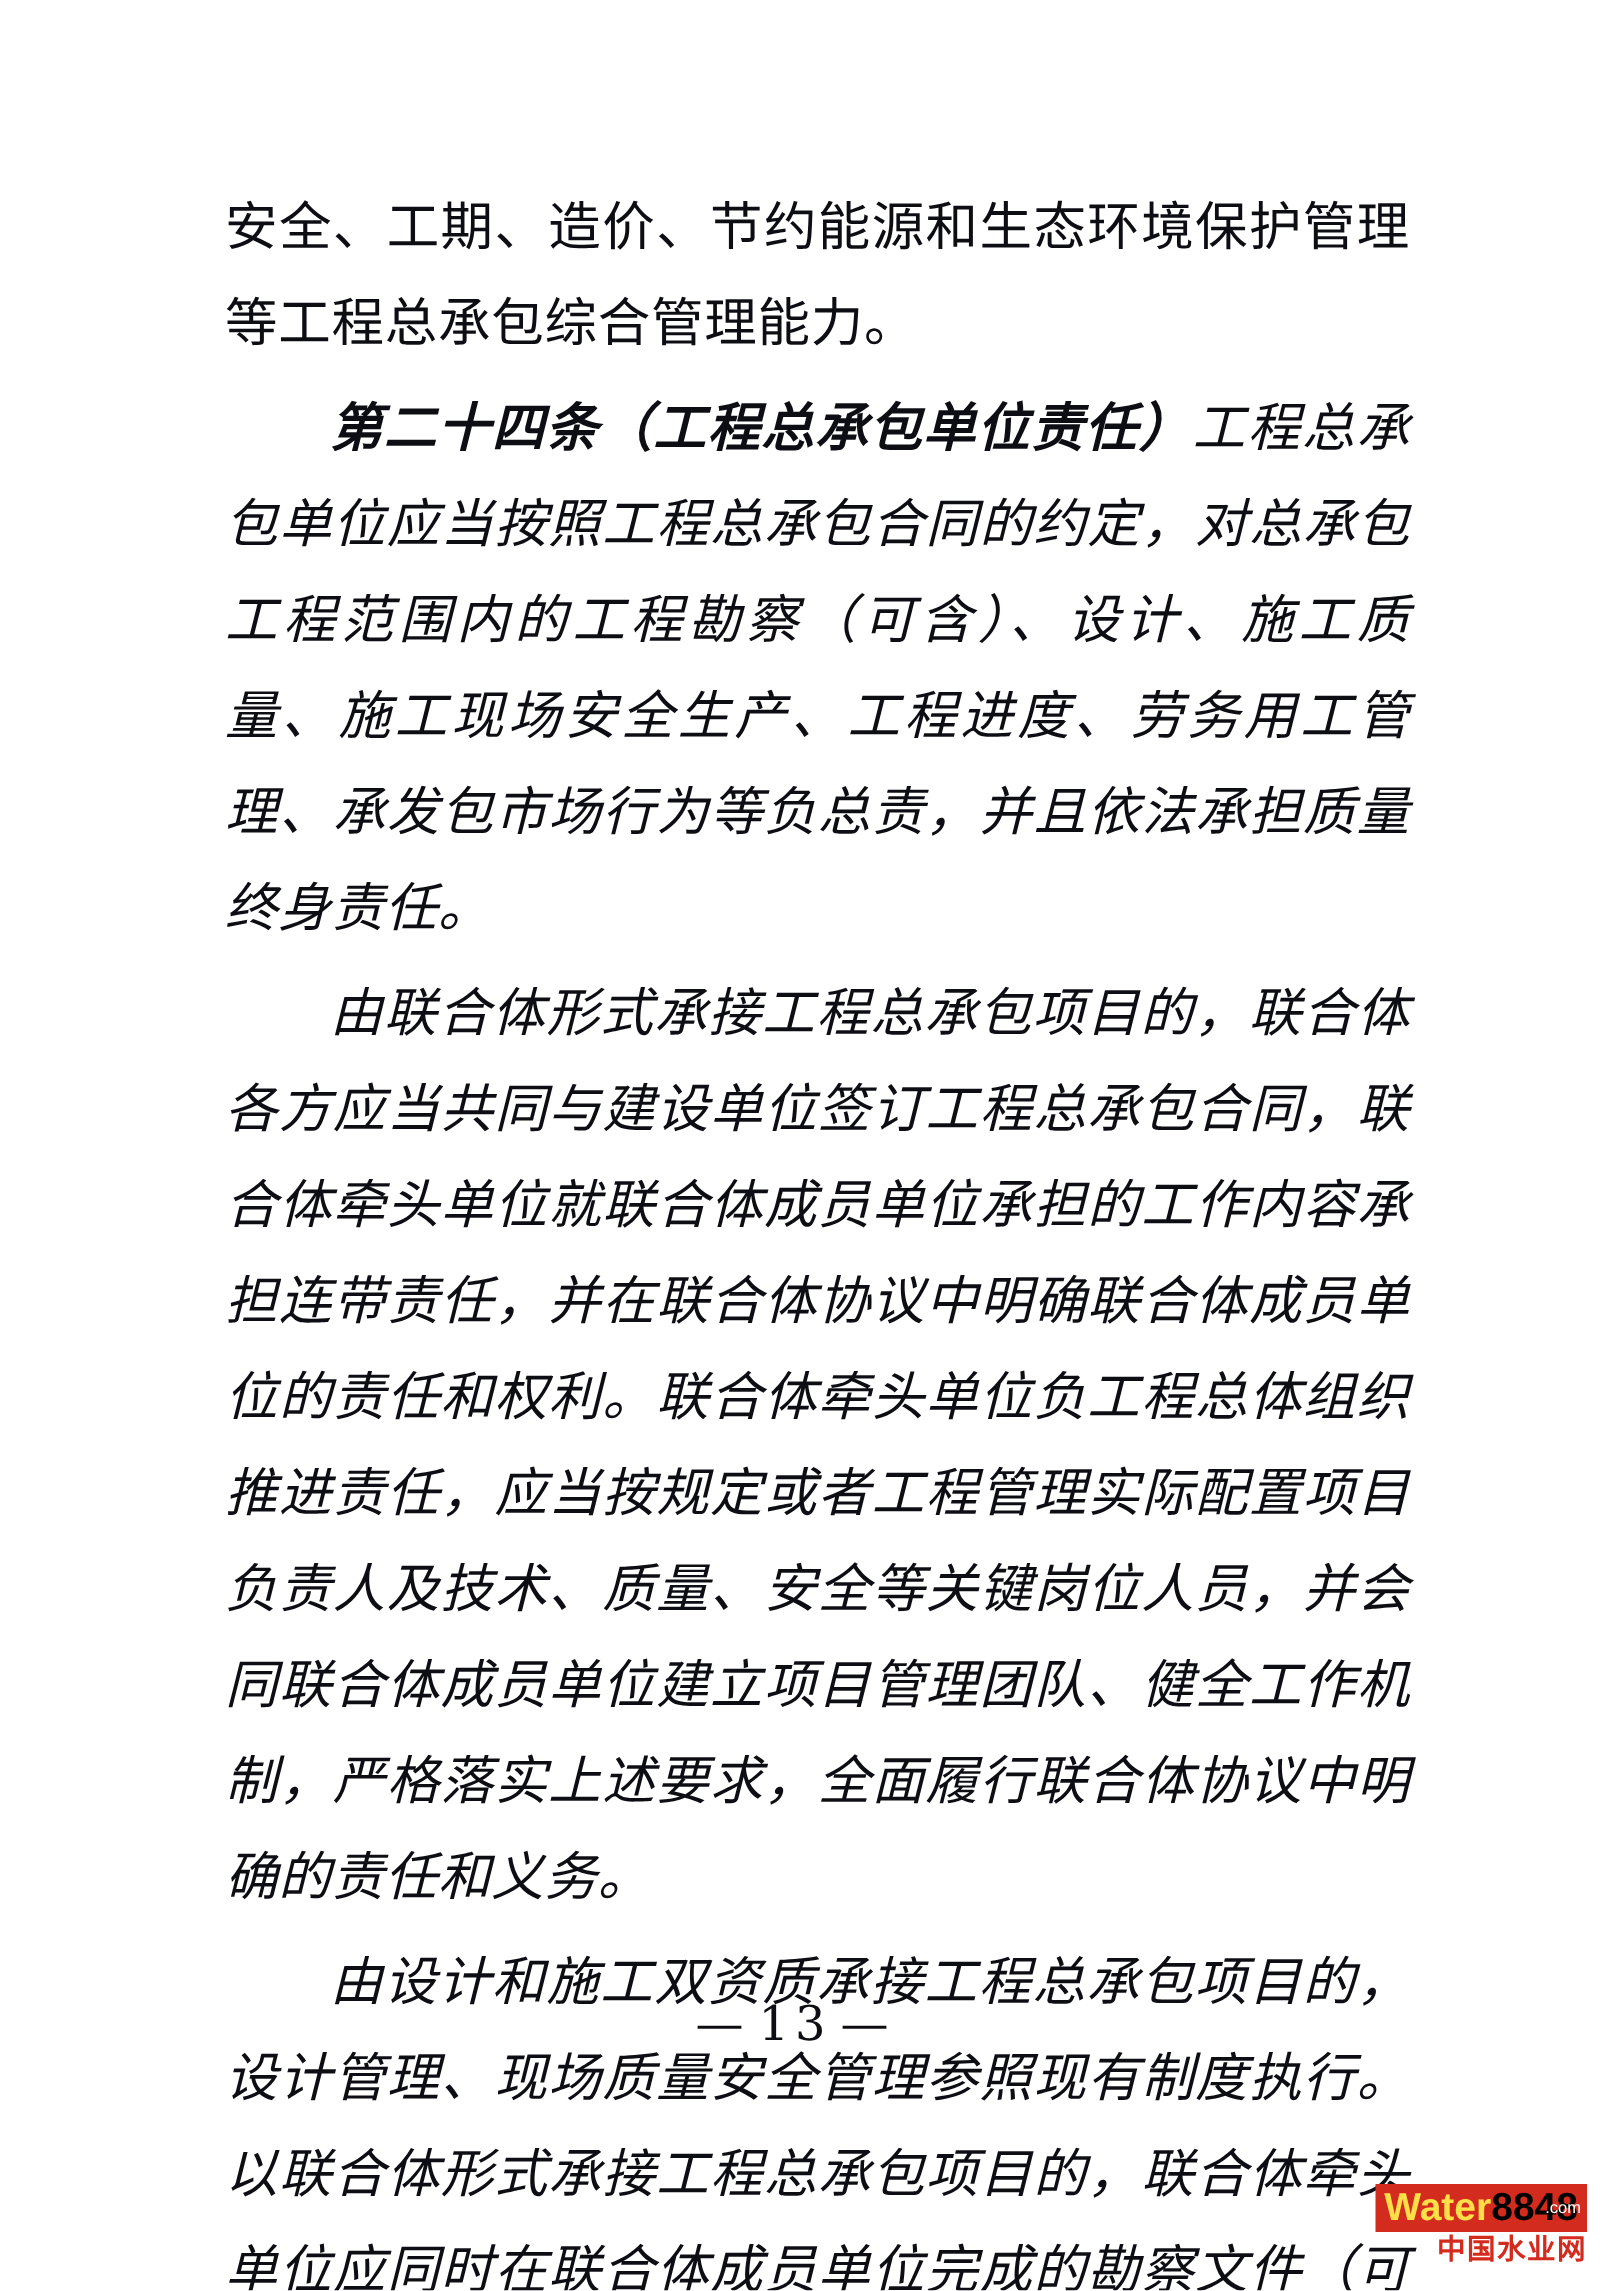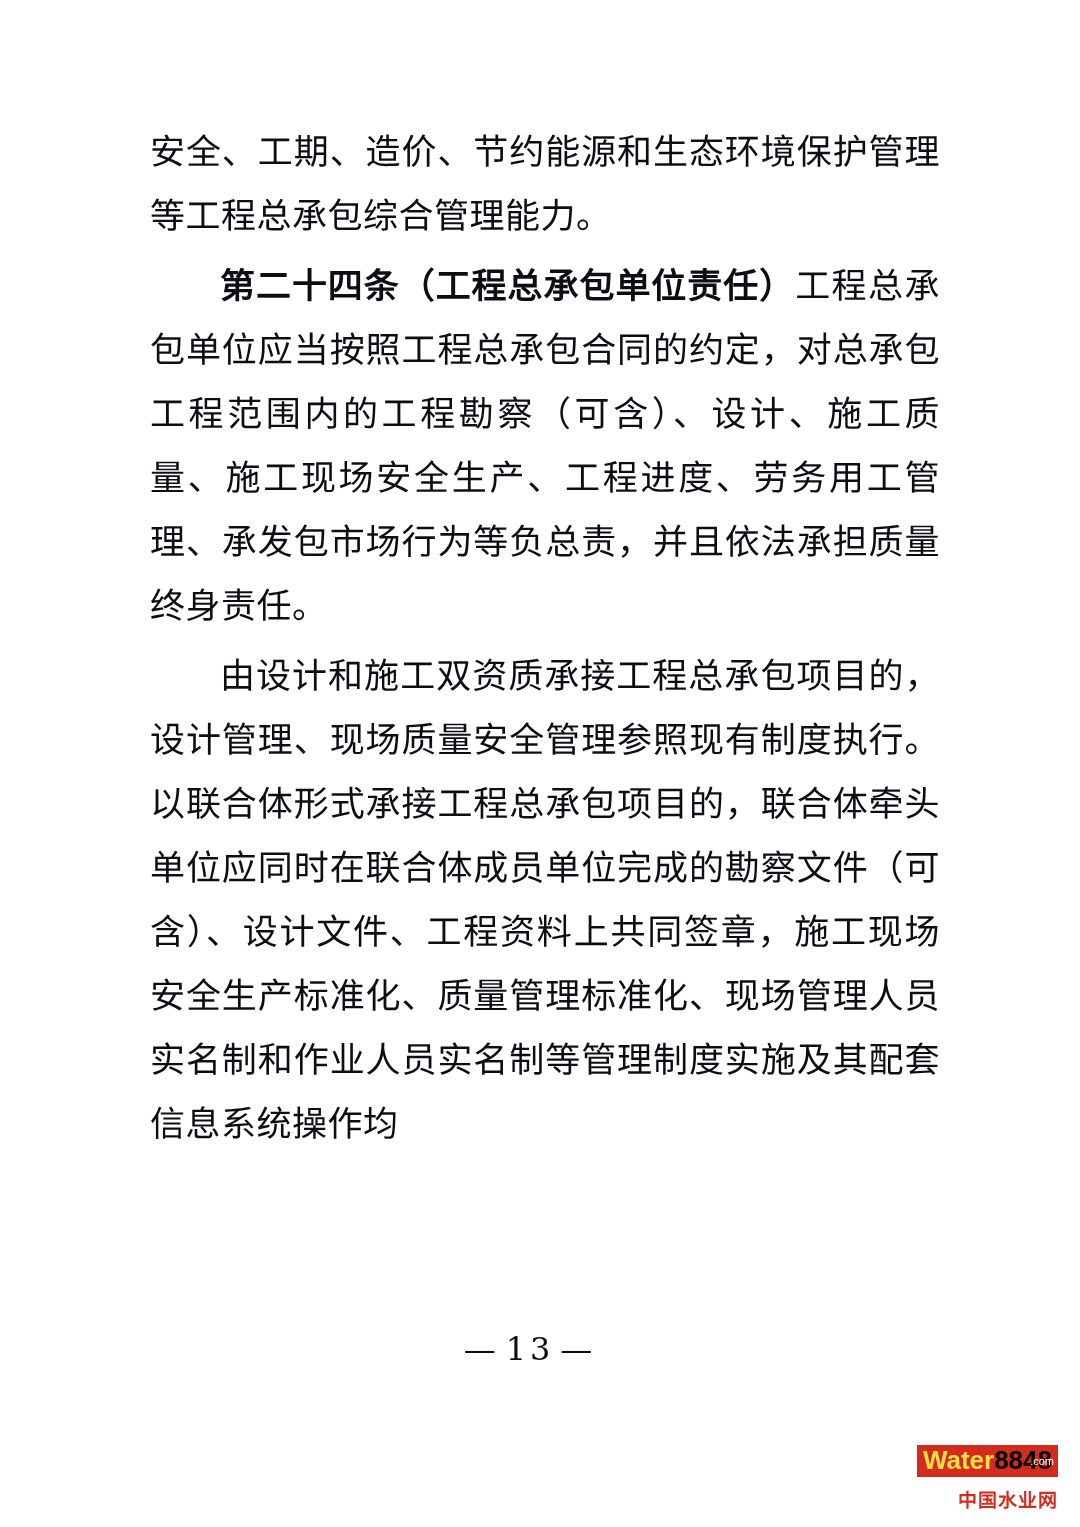--- a/index.html
+++ b/index.html
@@ -27,20 +27,21 @@
     font-size: 35px;
     line-height: 64px;
     letter-spacing: 0.5px;
     text-align: justify;
     text-justify: inter-ideograph;
     text-align-last: left;
     font-weight: 500;
   }
   p.para.indent {
     text-indent: 70px;
+    font-style: italic;
   }
   .article-head {
     font-weight: bold;
     letter-spacing: 0px;
   }
   .page-number {
     position: absolute;
     left: 0;
     right: 0;
     top: 1330px;
@@ -78,21 +79,21 @@
   .wm-top .wm-num { color: #000000; }
   .wm-top .wm-dotcom {
     font-size: 11px;
     position: absolute;
     right: 4px;
     top: -1px;
     font-weight: normal;
     margin-top: 12px;
   }
   .wm-bottom {
-    margin-top: 14px;
+    margin-top: 3px;
     color: #d42b1f;
     font-size: 19px;
     font-weight: bold;
     letter-spacing: 1px;
   }
 </style>
 </head>
 <body>
 
 <div class="page">
@@ -100,20 +101,23 @@
   <div class="doc-body">
 
     <p class="para">
       <span>安全、工期、造价、节约能源和生态环境保护管理等工程总承包综合管理能力。</span>
     </p>
 
     <p class="para indent">
       <span class="article-head">第二十四条（工程总承包单位责任）</span><span>工程总承包单位应当按照工程总承包合同的约定，对总承包工程范围内的工程勘察（可含）、设计、施工质量、施工现场安全生产、工程进度、劳务用工管理、承发包市场行为等负总责，并且依法承担质量终身责任。</span>
     </p>
 
+    <p class="para indent">
+      <span>由联合体形式承接工程总承包项目的，联合体各方应当共同与建设单位签订工程总承包合同，联合体牵头单位就联合体成员单位承担的工作内容承担连带责任，并在联合体协议中明确联合体成员单位的责任和权利。联合体牵头单位负工程总体组织推进责任，应当按规定或者工程管理实际配置项目负责人及技术、质量、安全等关键岗位人员，并会同联合体成员单位建立项目管理团队、健全工作机制，严格落实上述要求，全面履行联合体协议中明确的责任和义务。</span>
+    </p>
 
     <p class="para indent">
       <span>由设计和施工双资质承接工程总承包项目的，设计管理、现场质量安全管理参照现有制度执行。以联合体形式承接工程总承包项目的，联合体牵头单位应同时在联合体成员单位完成的勘察文件（可含）、设计文件、工程资料上共同签章，施工现场安全生产标准化、质量管理标准化、现场管理人员实名制和作业人员实名制等管理制度实施及其配套信息系统操作均</span>
     </p>
 
   </div>
 
   <div class="page-number">
     <span>—</span><span class="num">13</span><span>—</span>
   </div>

